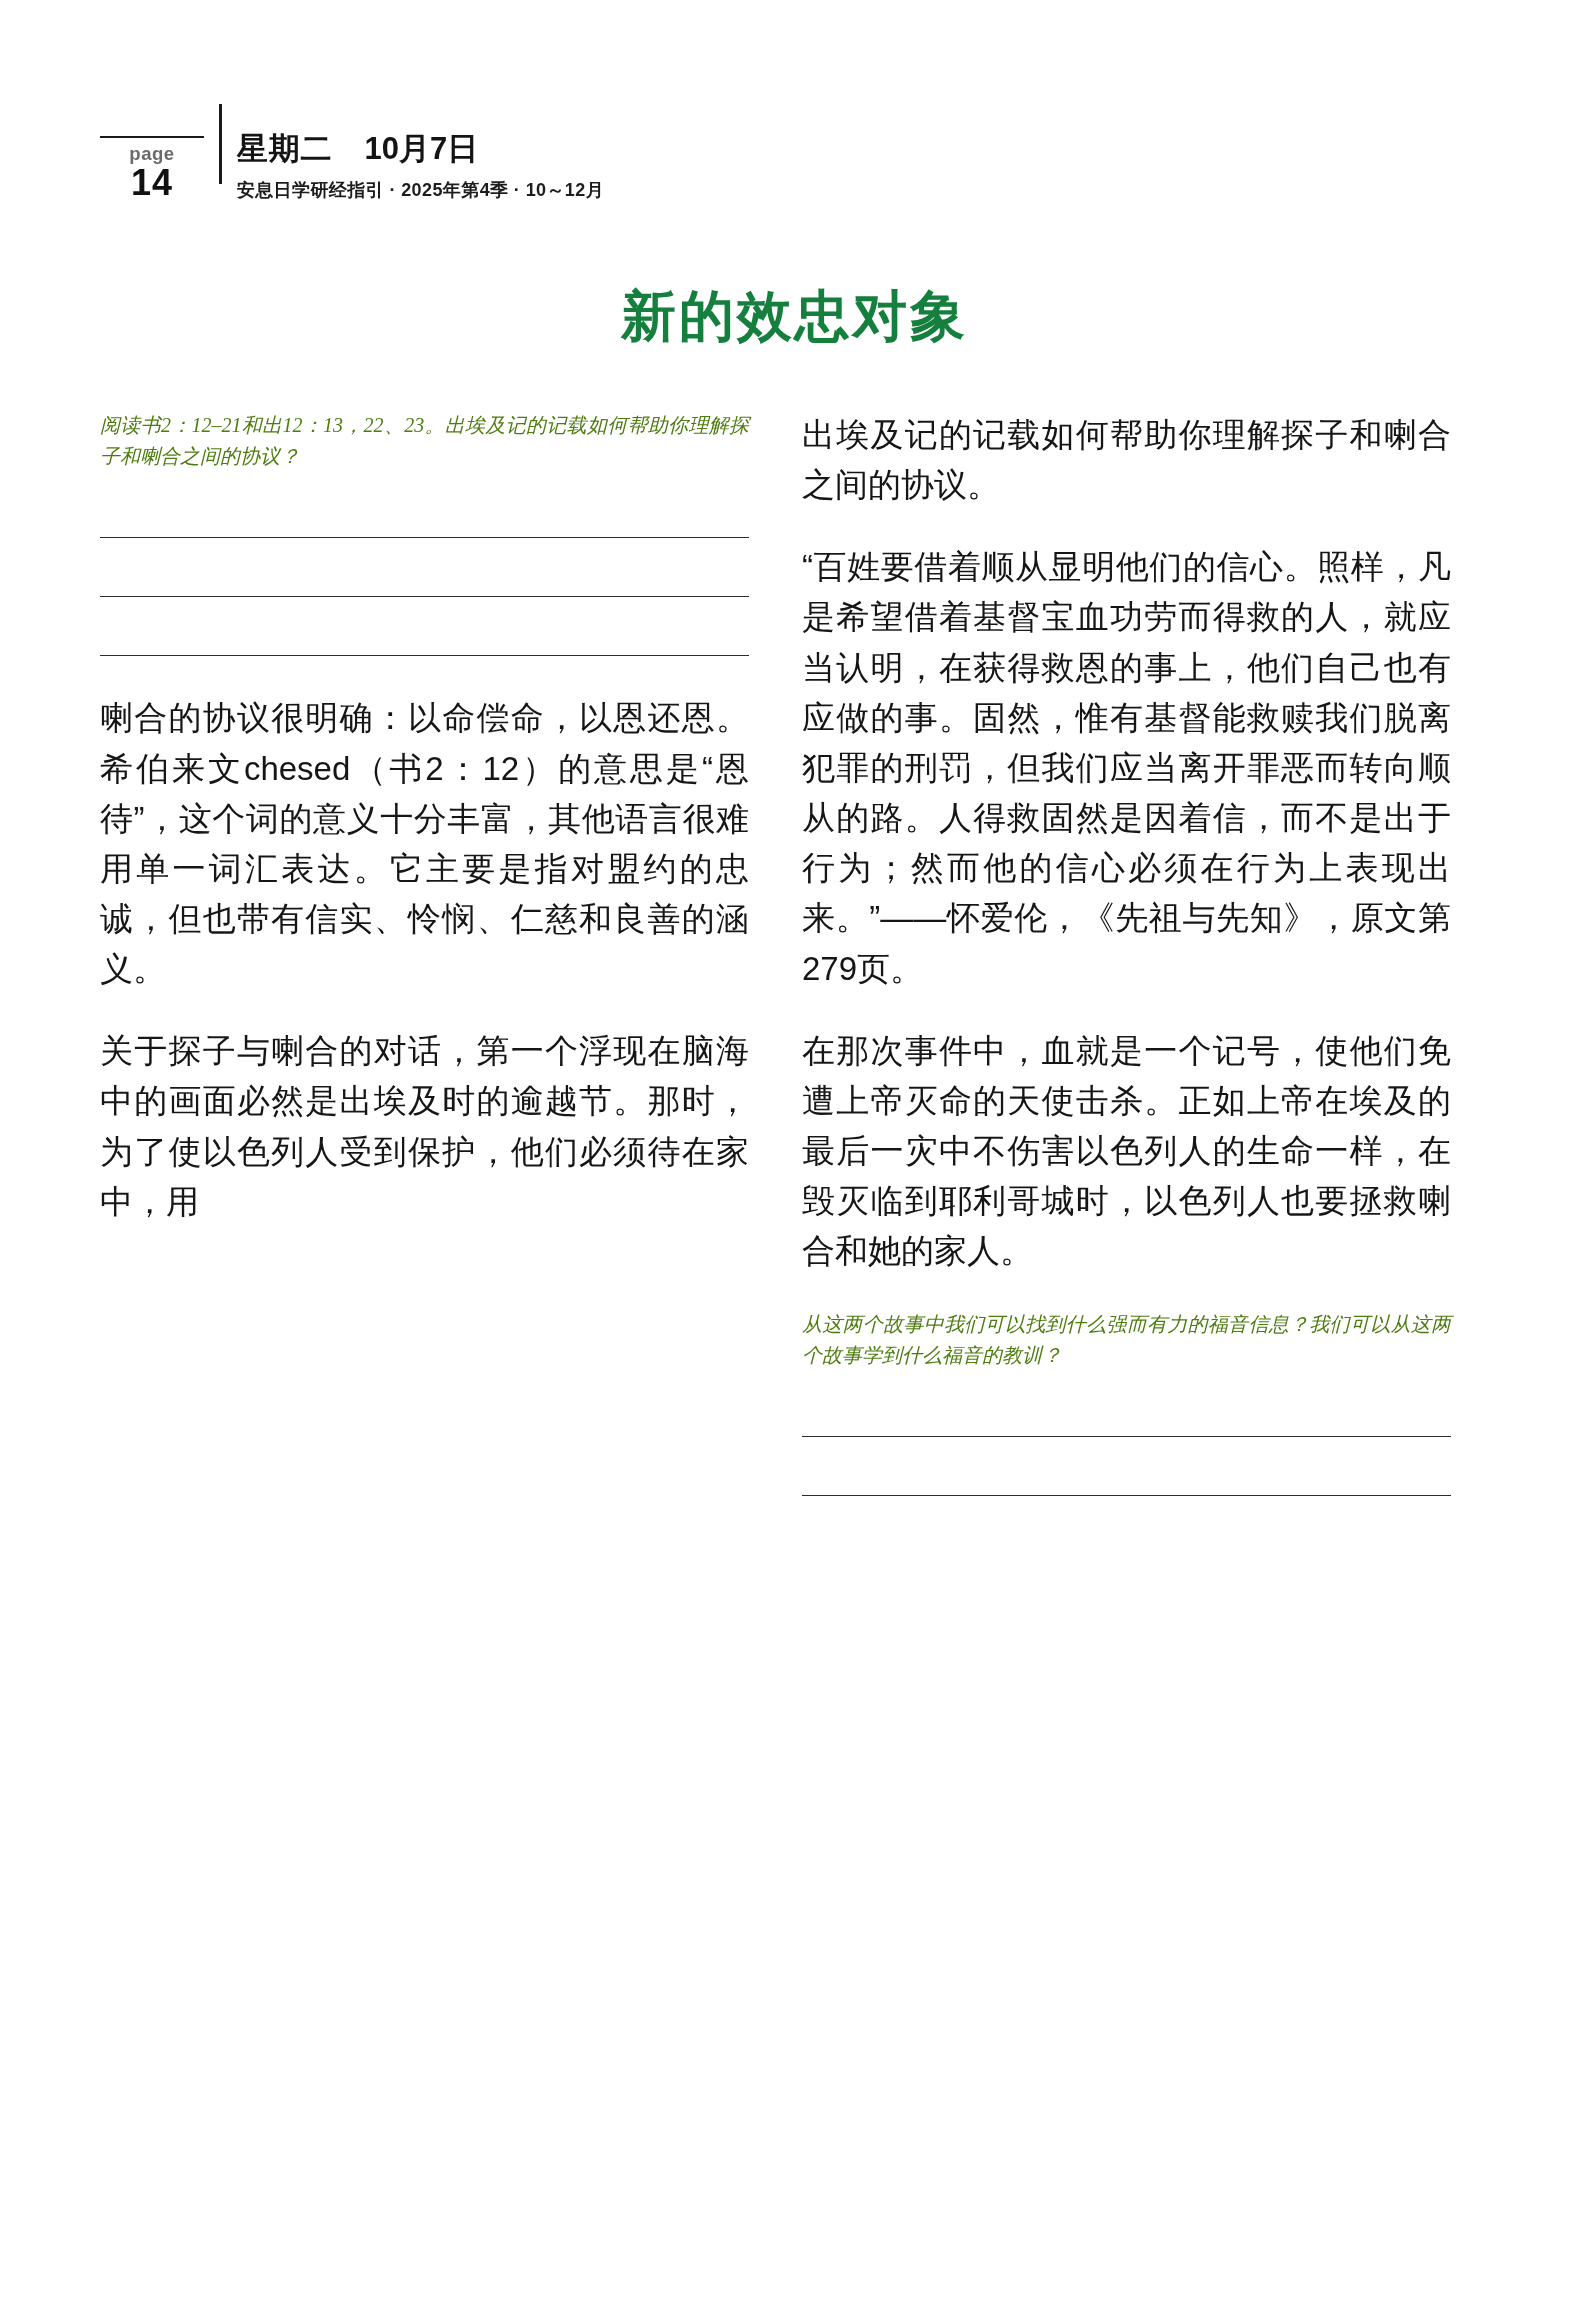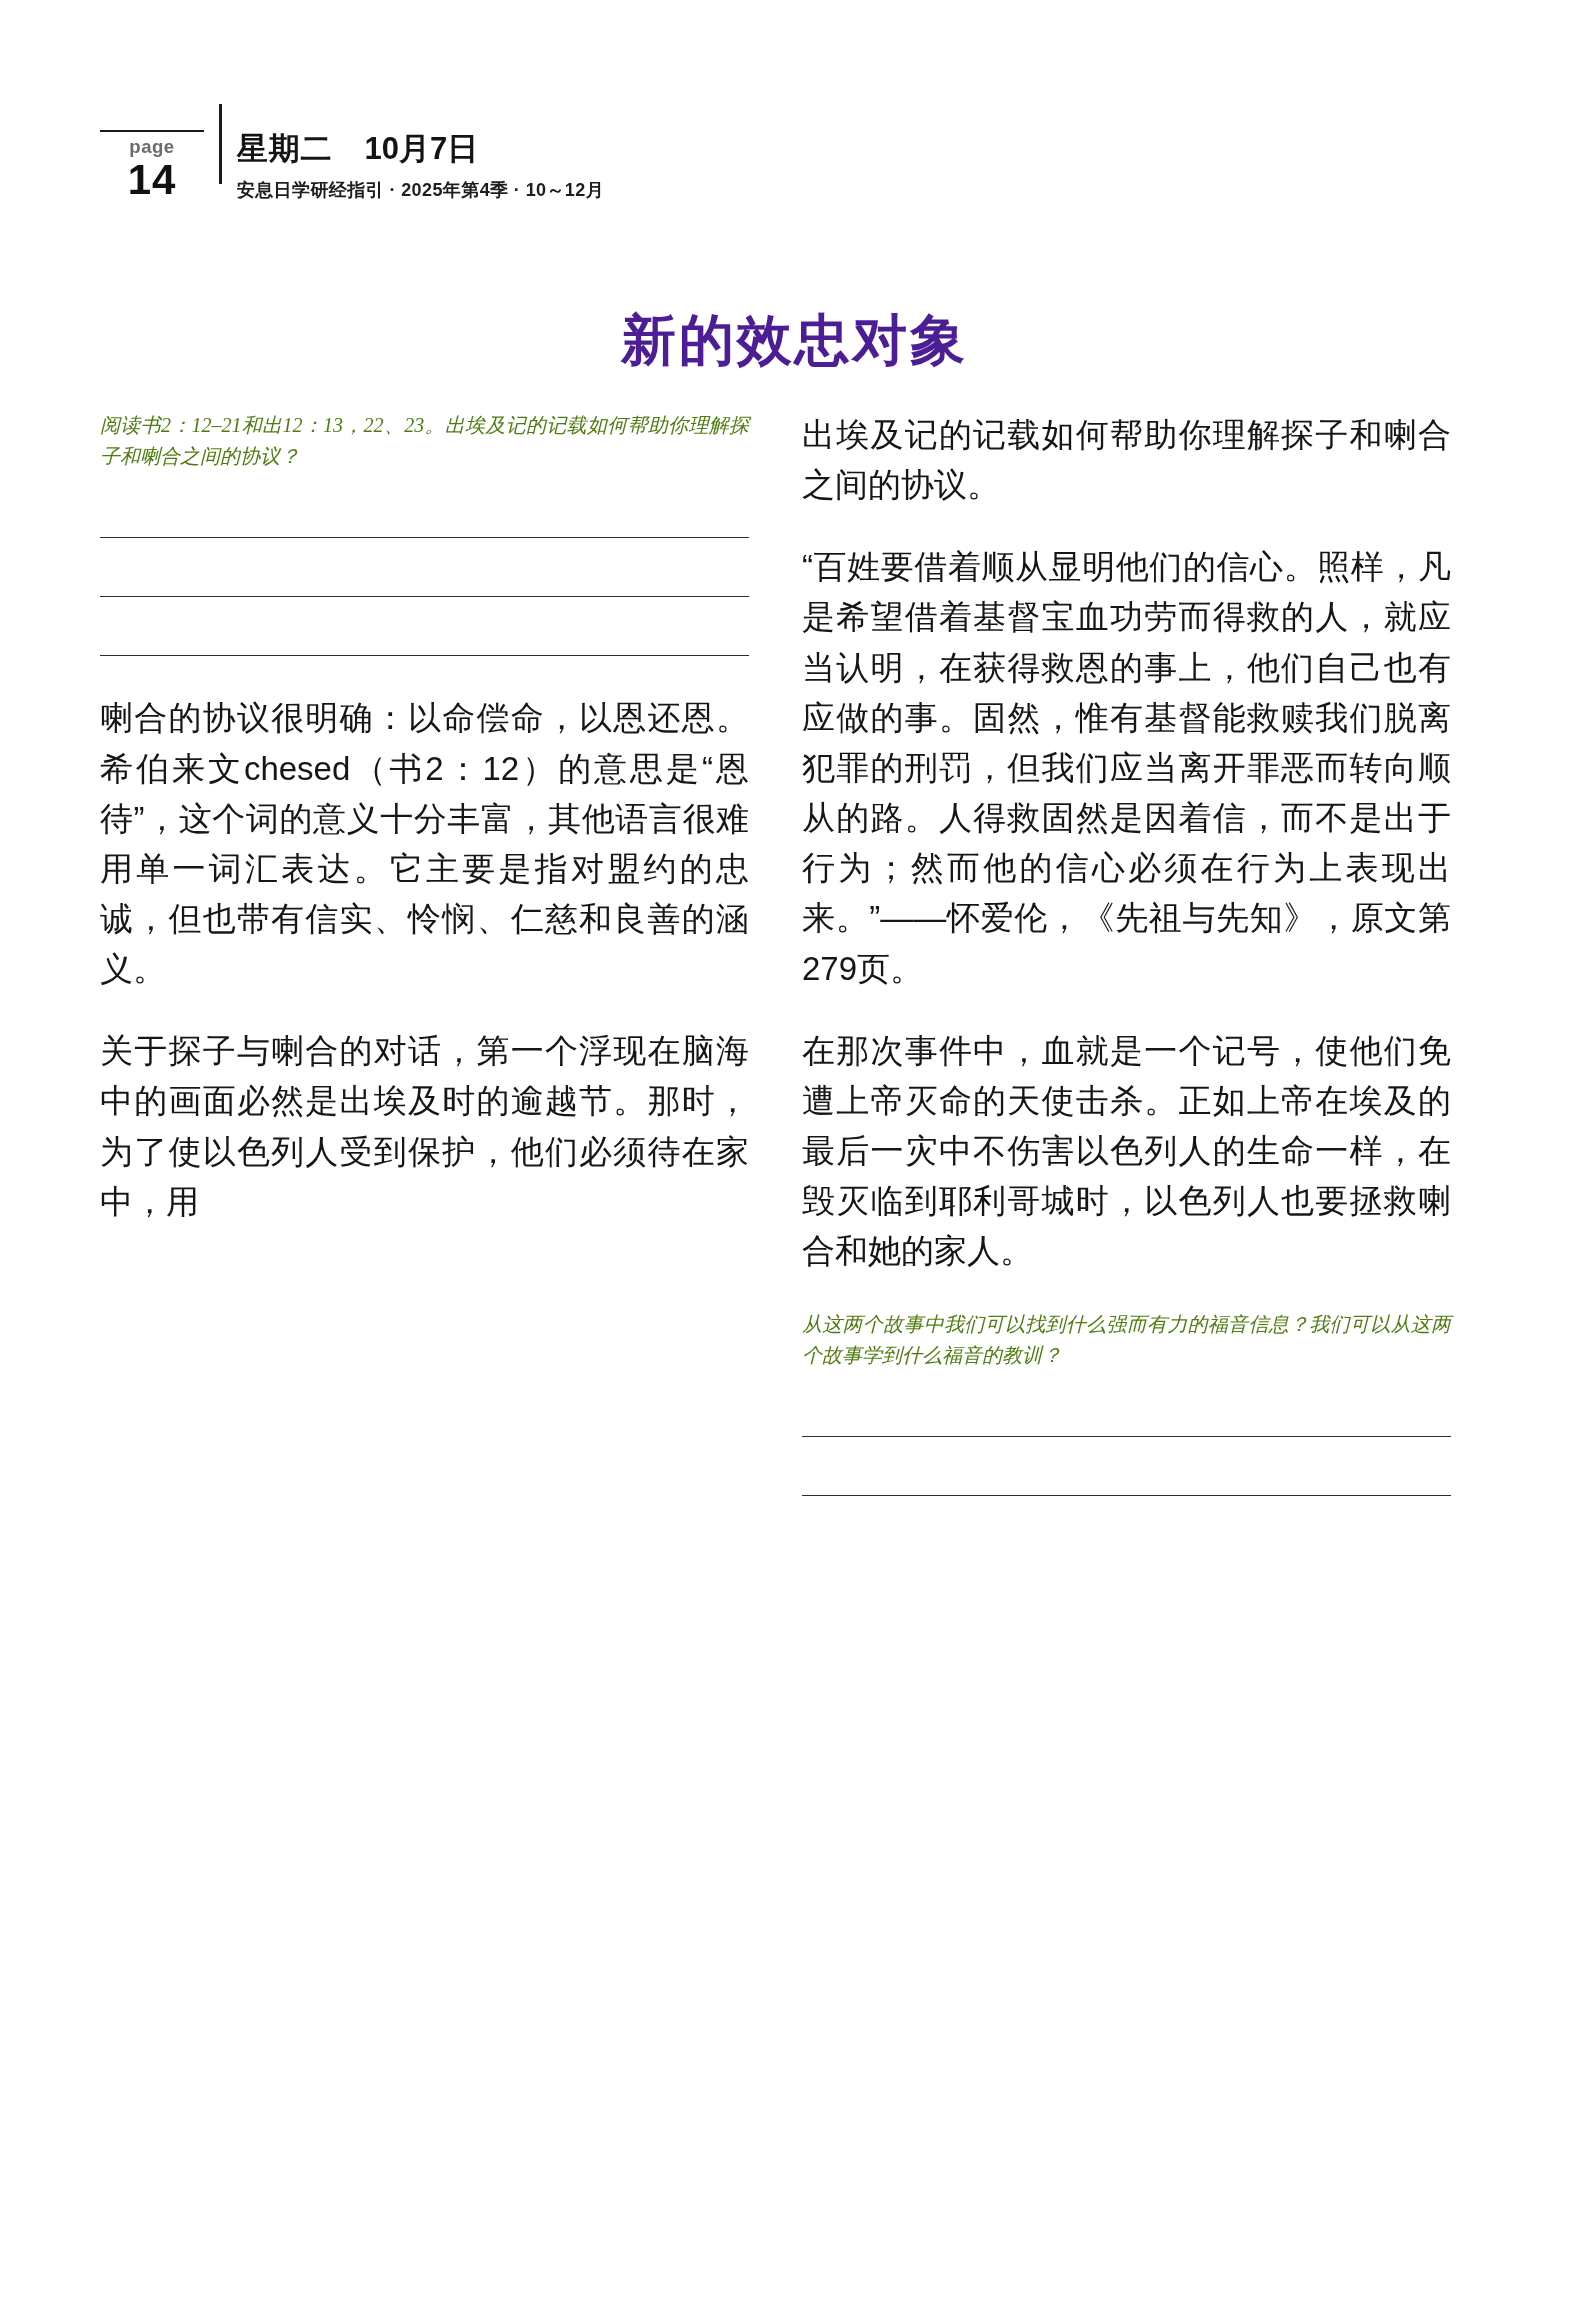--- a/index.html
+++ b/index.html
@@ -41,21 +41,21 @@
     text-align: center;
   }
   .page-word {
     font-size: 18.6px;
     color: #6b6b6b;
     letter-spacing: 0.5px;
     line-height: 1.1;
     font-weight: bold;
   }
   .page-number {
-    font-size: 42px;
+    font-size: 36px;
     font-weight: bold;
     line-height: 1.05;
     color: #111;
     letter-spacing: 0.9px;
   }
   .header-rule {
     width: 2.8px;
     background: #1a1a1a;
     margin: 3.7px 15px 0 15px;
     align-self: stretch;
@@ -78,29 +78,29 @@
     font-size: 18px;
     font-weight: bold;
     color: #1d1d1d;
     letter-spacing: 0.4px;
     white-space: nowrap;
   }
 
   
   .title {
     position: absolute;
-    top: 304px;
+    top: 280px;
     left: 0;
     width: 1589px;
     text-align: center;
     font-family: "DejaVu Serif", "Liberation Serif", serif;
     font-size: 55px;
     font-weight: bold;
     letter-spacing: 2.8px;
-    color: #4c1d95;
+    color: #15803d;
   }
 
   
   .col {
     position: absolute;
     top: 410px;
     width: 649px;
   }
   .col-left  { left: 100px; }
   .col-right { left: 802px; }

